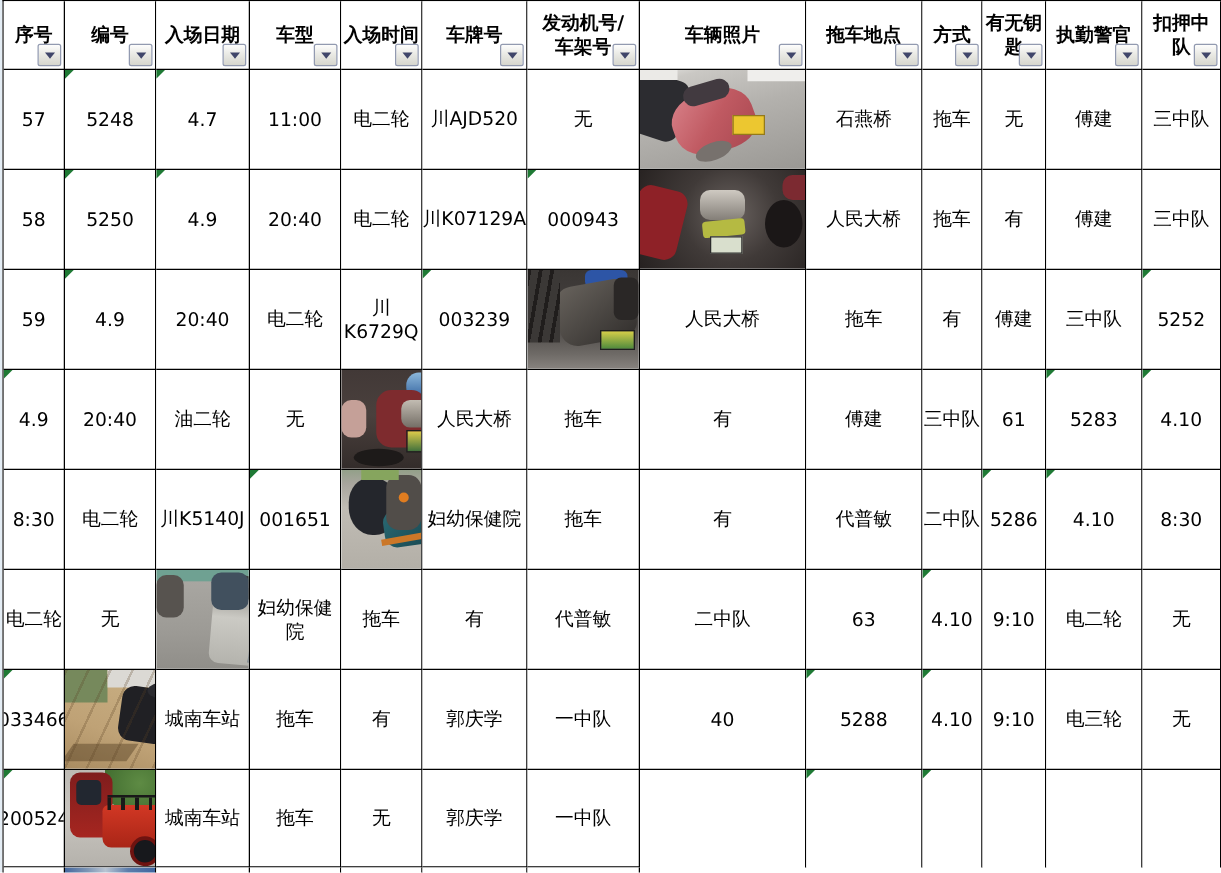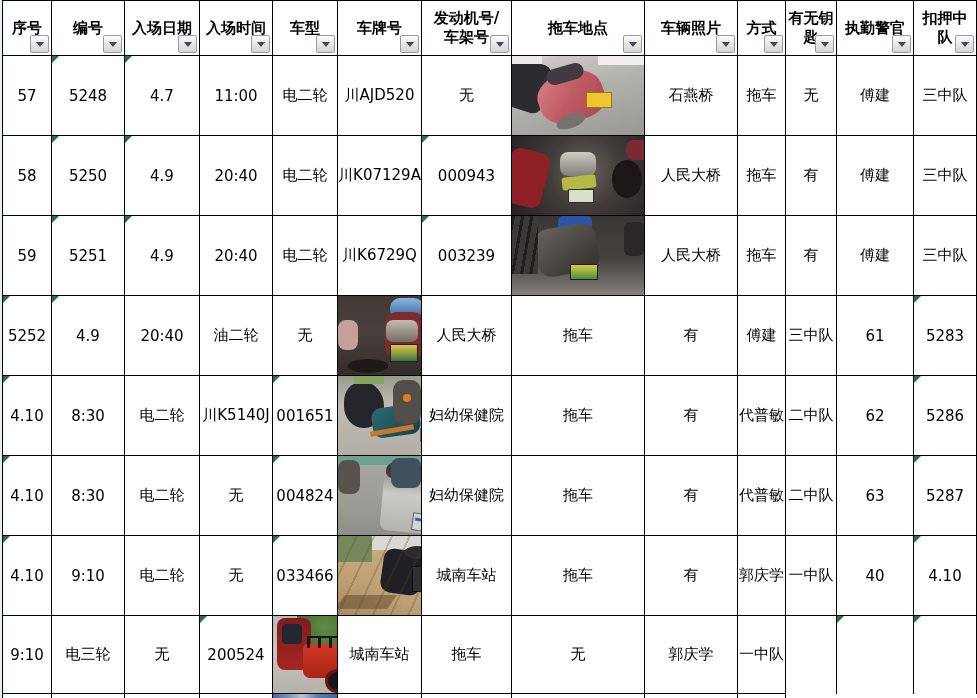--- a/index.html
+++ b/index.html
@@ -112,56 +112,56 @@
         <span class="fbtn">
           <i class="farrow"></i>
         </span>
       </div>
     <div class="cell hd c3">
         <span>入场日期</span>
         <span class="fbtn">
           <i class="farrow"></i>
         </span>
       </div>
+    <div class="cell hd c5">
+        <span>车型</span>
+        <span class="fbtn">
+          <i class="farrow"></i>
+        </span>
+      </div>
     <div class="cell hd c4">
         <span>入场时间</span>
         <span class="fbtn">
           <i class="farrow"></i>
         </span>
       </div>
-    <div class="cell hd c5">
-        <span>车型</span>
-        <span class="fbtn">
-          <i class="farrow"></i>
-        </span>
-      </div>
     <div class="cell hd c6">
         <span>车牌号</span>
         <span class="fbtn">
           <i class="farrow"></i>
         </span>
       </div>
     <div class="cell hd c7">
         <span>发动机号/车架号</span>
         <span class="fbtn">
           <i class="farrow"></i>
         </span>
       </div>
+    <div class="cell hd c8">
+        <span>车辆照片</span>
+        <span class="fbtn">
+          <i class="farrow"></i>
+        </span>
+      </div>
     <div class="cell hd c9">
         <span>拖车地点</span>
         <span class="fbtn">
           <i class="farrow"></i>
         </span>
       </div>
-    <div class="cell hd c8">
-        <span>车辆照片</span>
-        <span class="fbtn">
-          <i class="farrow"></i>
-        </span>
-      </div>
     <div class="cell hd c10">
         <span>方式</span>
         <span class="fbtn">
           <i class="farrow"></i>
         </span>
       </div>
     <div class="cell hd c11">
         <span>有无钥匙</span>
         <span class="fbtn">
           <i class="farrow"></i>
@@ -276,24 +276,20 @@
   <div class="cell dc c12">
         <span>傅建</span>
       </div>
   <div class="cell dc c13">
         <span>三中队</span>
       </div>
 
   <div class="cell dc c1">
         <span>59</span>
       </div>
-  <div class="cell dc c2">
-        <span class="tri"></span>
-        <span>5251</span>
-      </div>
   <div class="cell dc c3">
         <span class="tri"></span>
         <span>4.9</span>
       </div>
   <div class="cell dc c4">
         <span>20:40</span>
       </div>
   <div class="cell dc c5">
         <span>电二轮</span>
       </div>
@@ -416,43 +412,36 @@
   <div class="cell dc c11">
         <span>有</span>
       </div>
   <div class="cell dc c12">
         <span>代普敏</span>
       </div>
   <div class="cell dc c13">
         <span>二中队</span>
       </div>
 
-  <div class="cell dc c1">
-        <span>62</span>
-      </div>
   <div class="cell dc c2">
         <span class="tri"></span>
         <span>5286</span>
       </div>
   <div class="cell dc c3">
         <span class="tri"></span>
         <span>4.10</span>
       </div>
   <div class="cell dc c4">
         <span>8:30</span>
       </div>
   <div class="cell dc c5">
         <span>电二轮</span>
       </div>
   <div class="cell dc c6">
         <span>无</span>
-      </div>
-  <div class="cell dc c7">
-        <span class="tri tri-eng"></span>
-        <span>004824</span>
       </div>
   <div class="cell dc c8">
         <div class="photo p62" title="silver gray scooter from behind, teal wall band, daytime">
           <i class="a"></i>
           <i class="b"></i>
           <i class="c"></i>
           <i class="d"></i>
           <i class="e"></i>
           <i class="f"></i>
         </div>
@@ -469,24 +458,20 @@
   <div class="cell dc c12">
         <span>代普敏</span>
       </div>
   <div class="cell dc c13">
         <span>二中队</span>
       </div>
 
   <div class="cell dc c1">
         <span>63</span>
       </div>
-  <div class="cell dc c2">
-        <span class="tri"></span>
-        <span>5287</span>
-      </div>
   <div class="cell dc c3">
         <span class="tri"></span>
         <span>4.10</span>
       </div>
   <div class="cell dc c4">
         <span>9:10</span>
       </div>
   <div class="cell dc c5">
         <span>电二轮</span>
       </div>
@@ -519,20 +504,24 @@
       </div>
   <div class="cell dc c12">
         <span>郭庆学</span>
       </div>
   <div class="cell dc c13">
         <span>一中队</span>
       </div>
 
   <div class="cell dc c1">
         <span>40</span>
+      </div>
+  <div class="cell dc c2">
+        <span class="tri"></span>
+        <span>5288</span>
       </div>
   <div class="cell dc c3">
         <span class="tri"></span>
         <span>4.10</span>
       </div>
   <div class="cell dc c4">
         <span>9:10</span>
       </div>
   <div class="cell dc c5">
         <span>电三轮</span>

